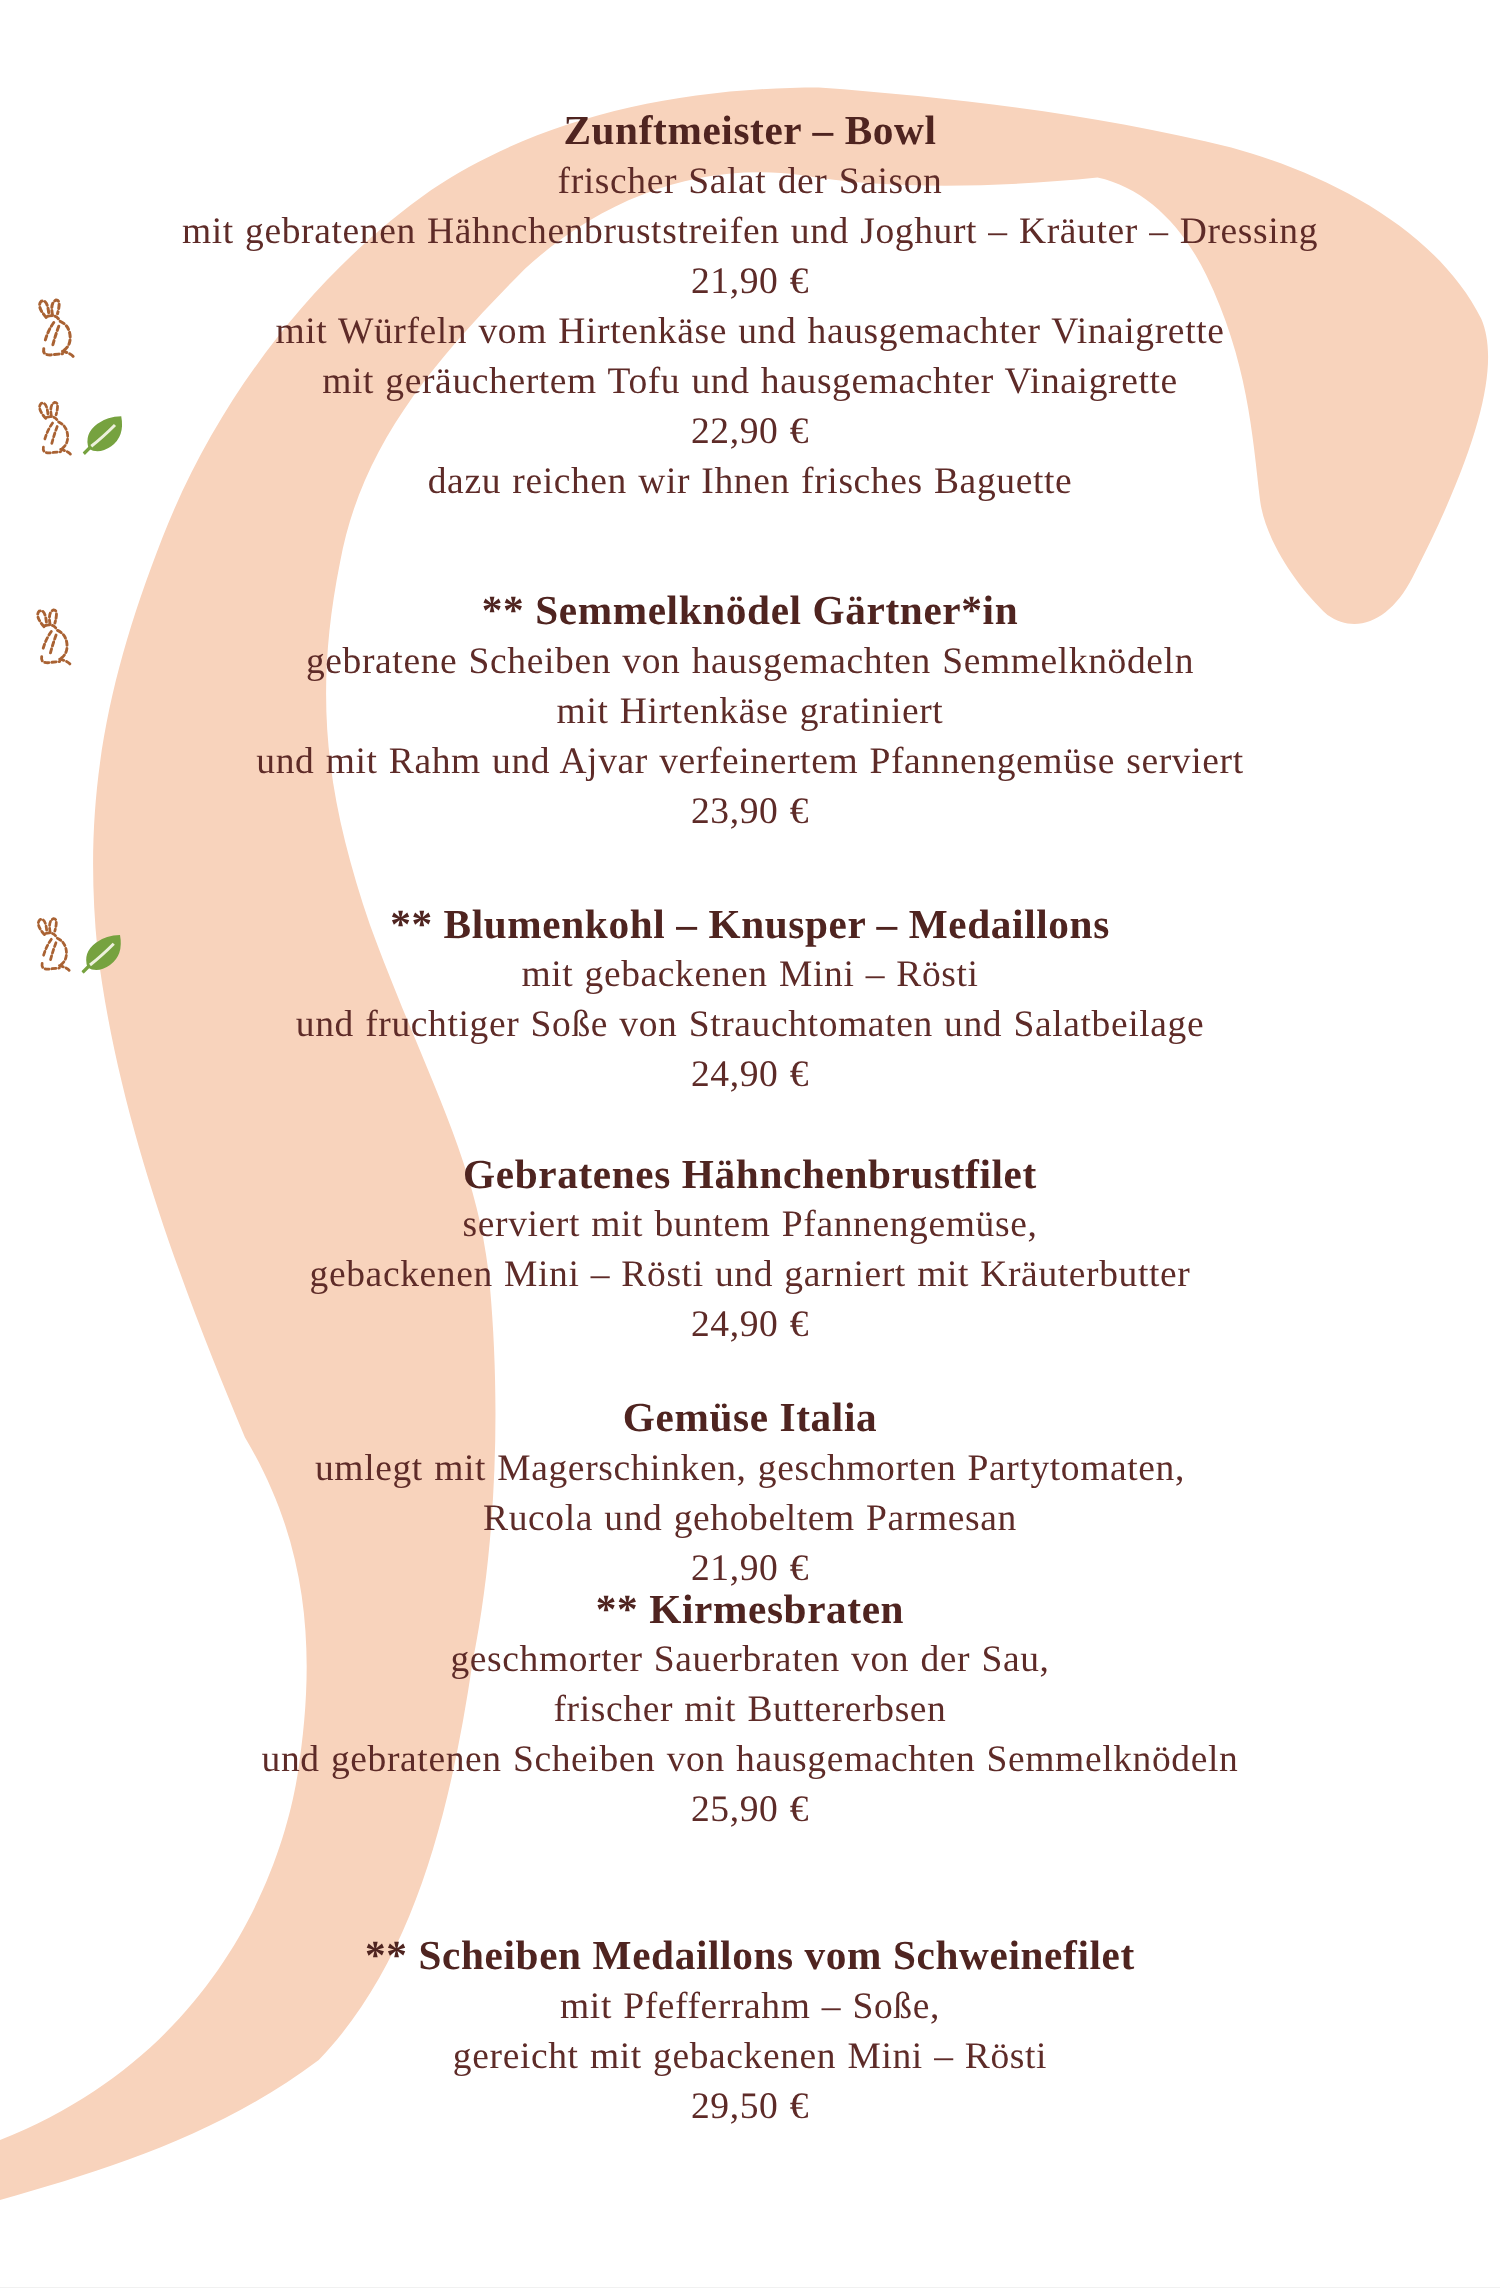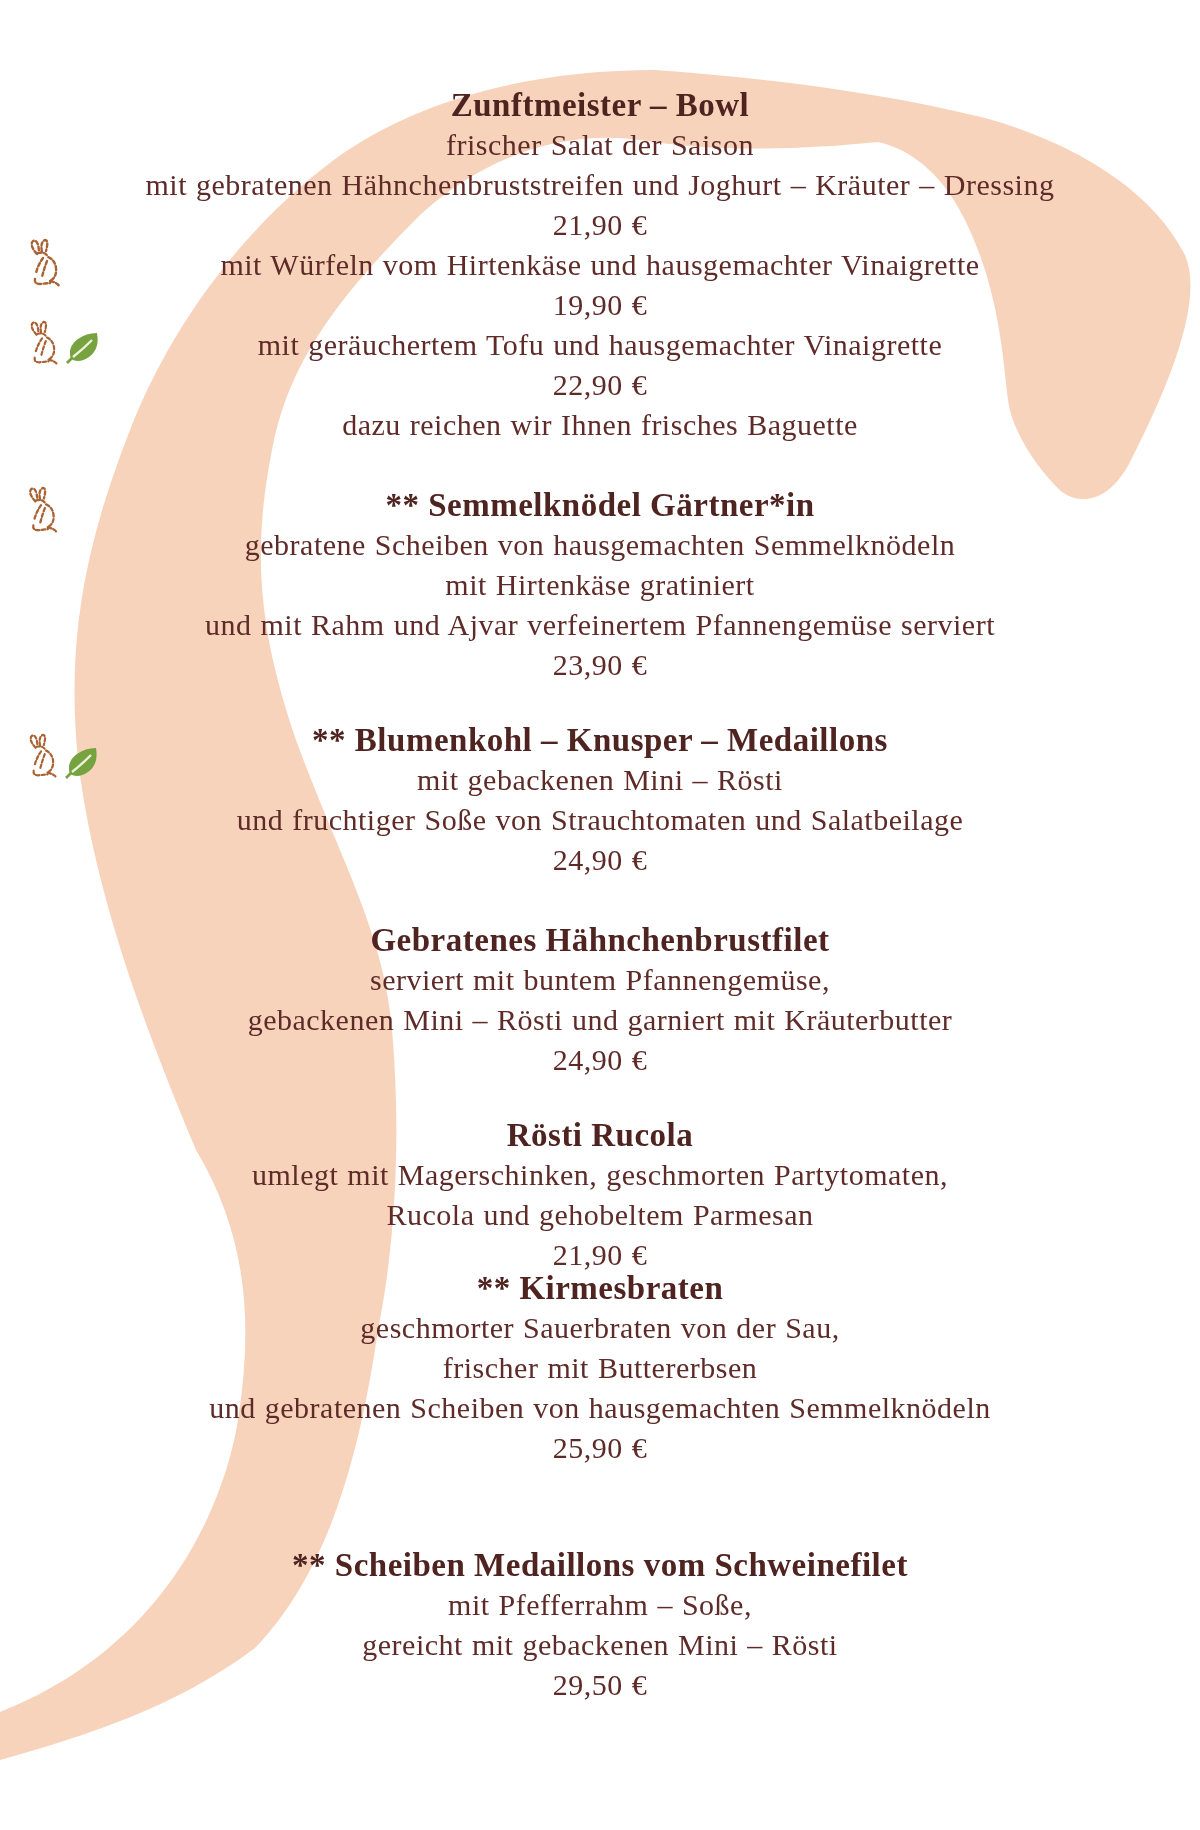--- a/index.html
+++ b/index.html
@@ -119,27 +119,26 @@
   </div>
 
   <div class="content">
 
     <section class="menu-section" style="top:85px">
       <h2 class="section-title">Zunftmeister – Bowl</h2>
       <div class="menu-line">frischer Salat der Saison</div>
       <div class="menu-line">mit gebratenen Hähnchenbruststreifen und Joghurt – Kräuter – Dressing</div>
       <div class="menu-line">21,90 €</div>
       <div class="menu-line">mit Würfeln vom Hirtenkäse und hausgemachter Vinaigrette</div>
-      <div class="menu-line">19,90 €</div>
       <div class="menu-line">mit geräuchertem Tofu und hausgemachter Vinaigrette</div>
       <div class="menu-line">22,90 €</div>
       <div class="menu-line">dazu reichen wir Ihnen frisches Baguette</div>
     </section>
 
-    <section class="menu-section" style="top:485px">
+    <section class="menu-section" style="top:469px">
       <h2 class="section-title">** Semmelknödel Gärtner*in</h2>
       <div class="menu-line">gebratene Scheiben von hausgemachten Semmelknödeln</div>
       <div class="menu-line">mit Hirtenkäse gratiniert</div>
       <div class="menu-line">und mit Rahm und Ajvar verfeinertem Pfannengemüse serviert</div>
       <div class="menu-line">23,90 €</div>
     </section>
 
     <section class="menu-section" style="top:720px">
       <h2 class="section-title">** Blumenkohl – Knusper – Medaillons</h2>
       <div class="menu-line">mit gebackenen Mini – Rösti</div>
@@ -148,21 +147,21 @@
     </section>
 
     <section class="menu-section" style="top:920px">
       <h2 class="section-title">Gebratenes Hähnchenbrustfilet</h2>
       <div class="menu-line">serviert mit buntem Pfannengemüse,</div>
       <div class="menu-line">gebackenen Mini – Rösti und garniert mit Kräuterbutter</div>
       <div class="menu-line">24,90 €</div>
     </section>
 
     <section class="menu-section" style="top:1115px">
-      <h2 class="section-title">Rösti Rucola</h2>
+      <h2 class="section-title">Gemüse Italia</h2>
       <div class="menu-line">umlegt mit Magerschinken, geschmorten Partytomaten,</div>
       <div class="menu-line">Rucola und gehobeltem Parmesan</div>
       <div class="menu-line">21,90 €</div>
     </section>
 
     <section class="menu-section" style="top:1268px">
       <h2 class="section-title">** Kirmesbraten</h2>
       <div class="menu-line">geschmorter Sauerbraten von der Sau,</div>
       <div class="menu-line">frischer mit Buttererbsen</div>
       <div class="menu-line">und gebratenen Scheiben von hausgemachten Semmelknödeln</div>

